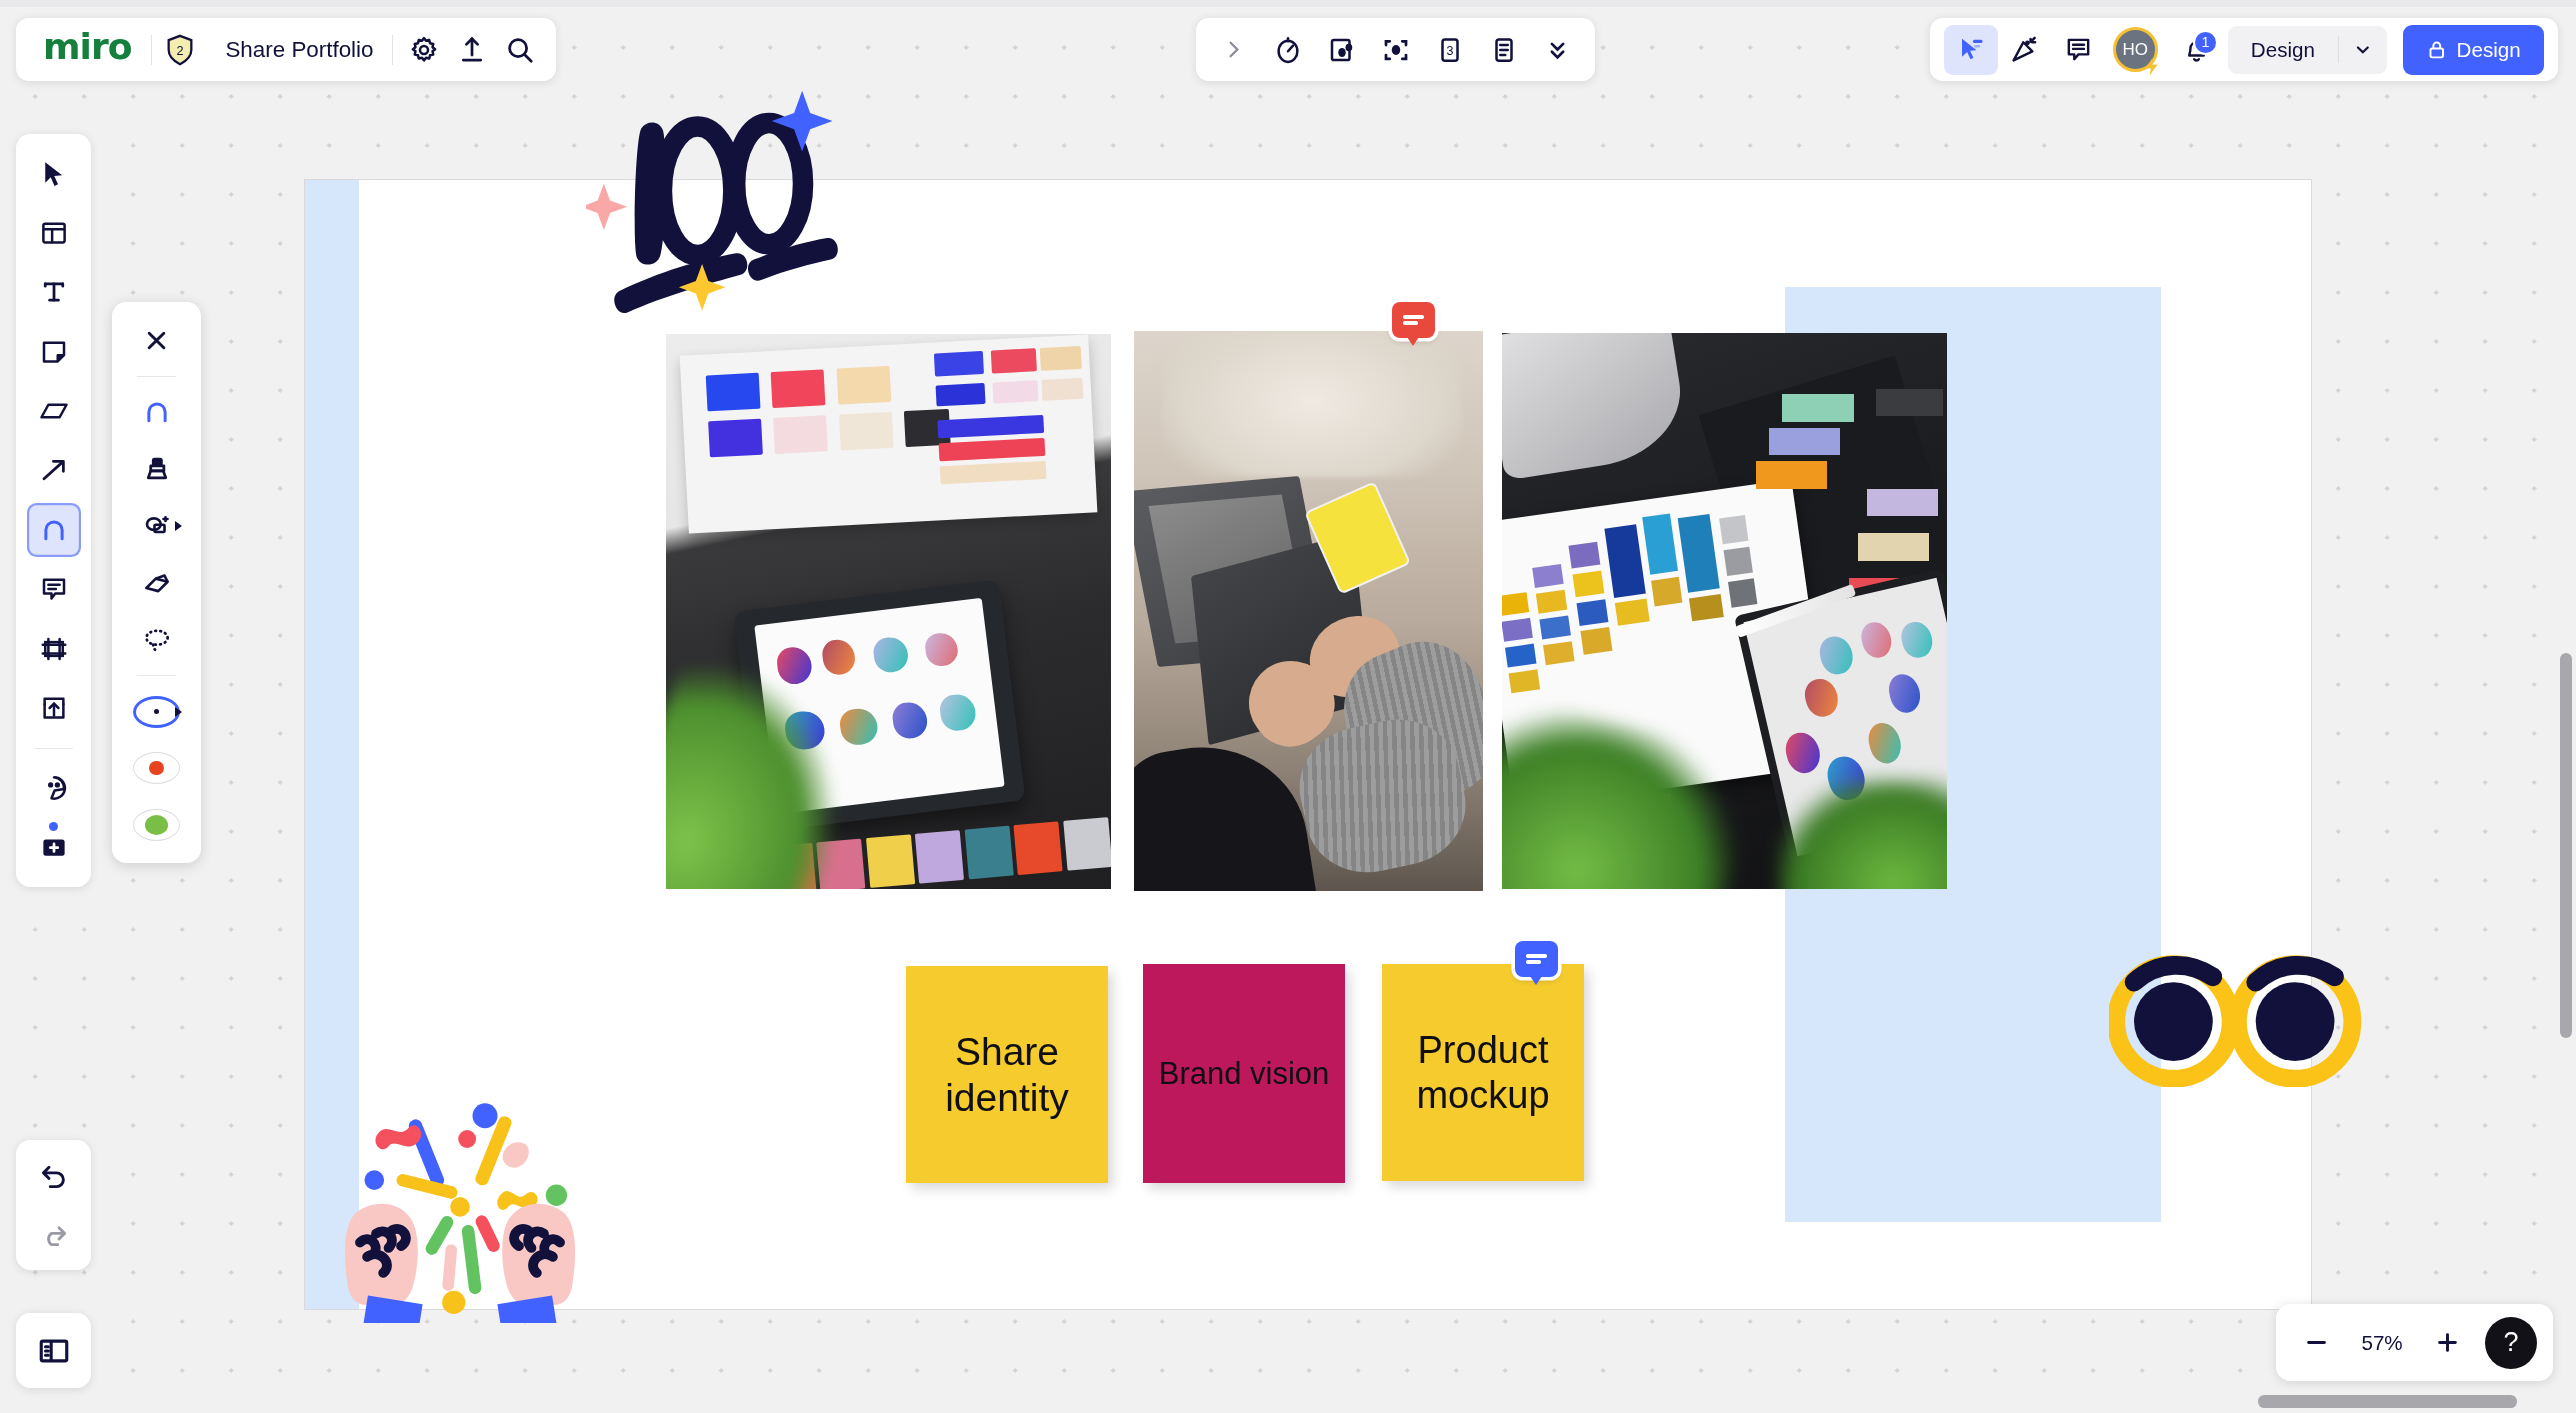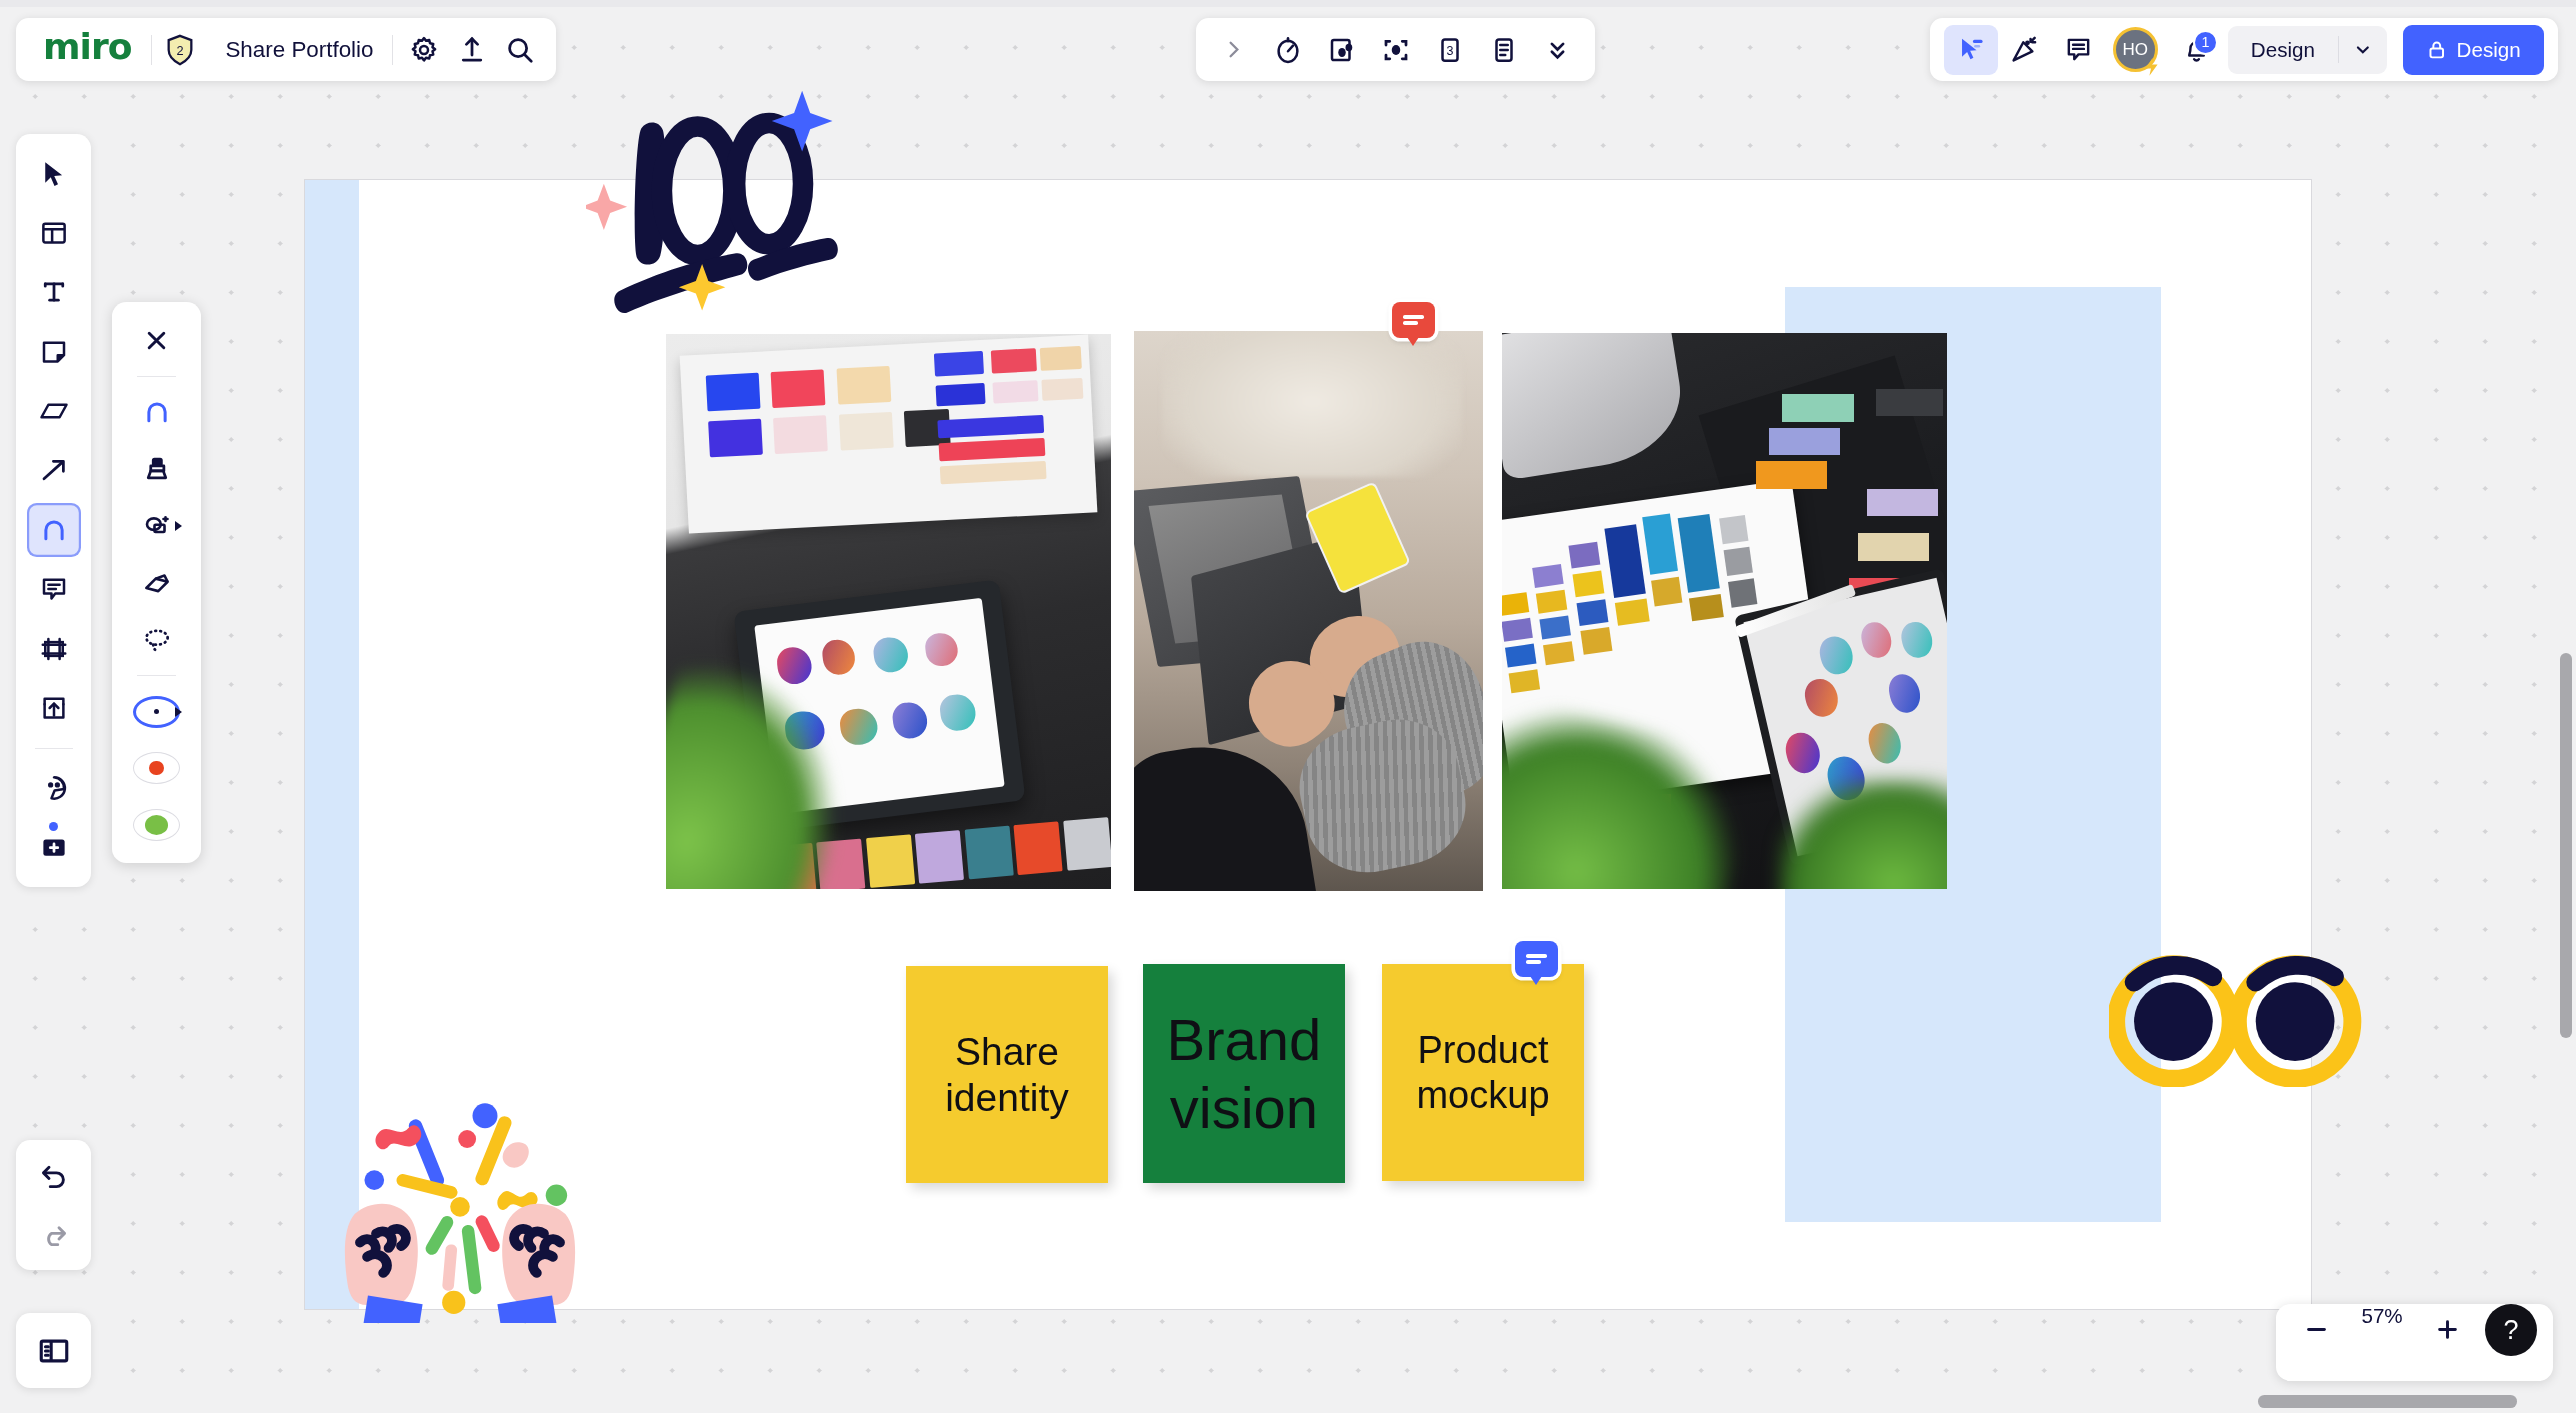--- a/index.html
+++ b/index.html
@@ -244,21 +244,21 @@
   .swatch-ring {
     width:47px; height:32px; border-radius:50%; border:1.8px solid #dcdce2;
     display:flex; align-items:center; justify-content:center;
   }
   .swatch-ring.sel { border:3.6px solid #4262ff; }
   .swatch-dot { border-radius:50%; }
 
   
   .zoombar {
     position:absolute; right:23px; bottom:32px; height:77px;
-    background:#fff; border-radius:14.3px; display:flex; 
+    background:#fff; border-radius:14.3px; display:flex; align-items:center;
     padding:0 16px; gap:5.4px; box-shadow:0 1.8px 10.7px rgba(0,0,0,.12);
   }
   .zb-btn {
     width:50px; height:50px; border-radius:9px; display:flex; align-items:center;
     justify-content:center; cursor:pointer; color:#10103a; font-size:30px;
   }
   .zb-level { font-size:20.6px; color:#10103a; min-width:70px; text-align:center; cursor:pointer; }
   .help-btn {
     width:52px; height:52px; border-radius:50%; background:#111117; color:#fff;
     display:flex; align-items:center; justify-content:center; font-size:27px;
@@ -422,21 +422,21 @@
       <div class="leaf"></div>
       <div class="leaf2"></div>
     </div>
   </div>
 
 
   <div class="sticky" style="left:906px; top:966px; width:202px; height:217px; background:#f5cb2e; font-size:39px;">
     <span>Share identity</span>
   </div>
 
-  <div class="sticky" style="left:1143px; top:964px; width:202px; height:219px; background:#15803d; font-size:58px;">
+  <div class="sticky" style="left:1143px; top:964px; width:202px; height:219px; background:#be185d; font-size:31px;">
     <span>Brand vision</span>
   </div>
 
   <div class="sticky" style="left:1382px; top:964px; width:202px; height:217px; background:#f5cb2e; font-size:38px;">
     <span>Product mockup</span>
   </div>
 
   <div class="comment-pin" style="left:1515px; top:941px; background:#4262ff; color:#4262ff;">
     <span class="cp-lines">
         <i></i>

